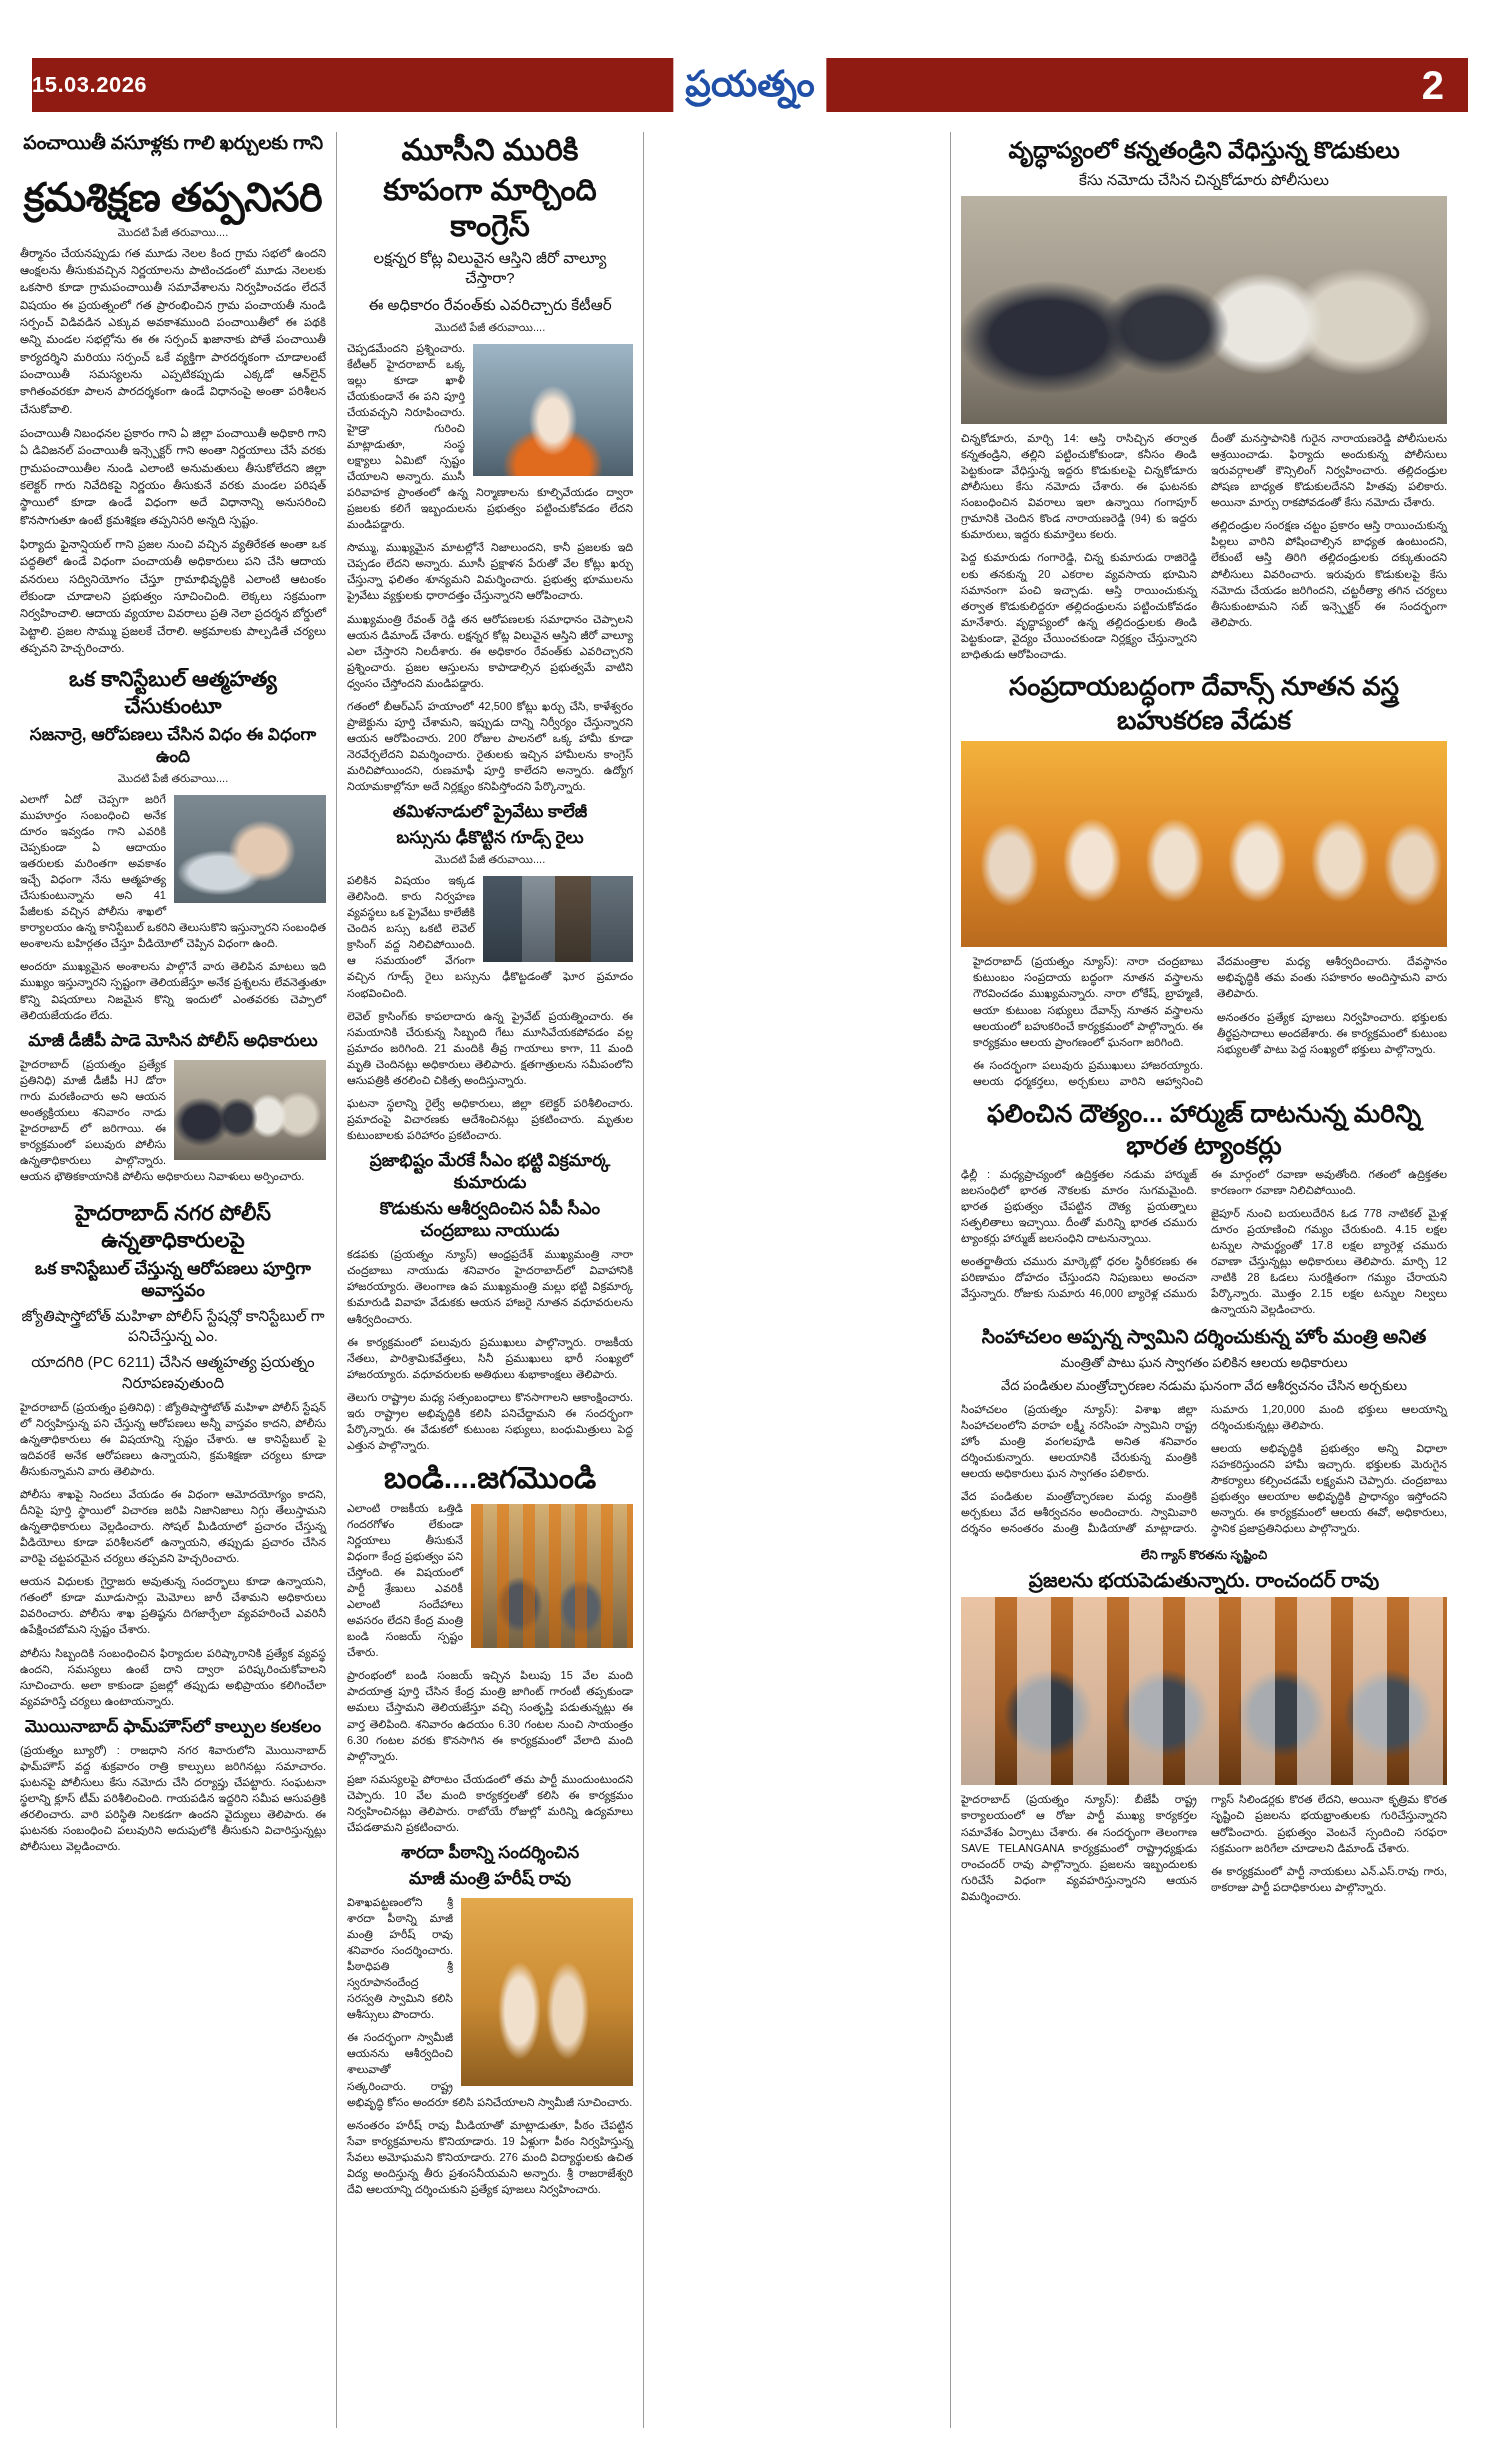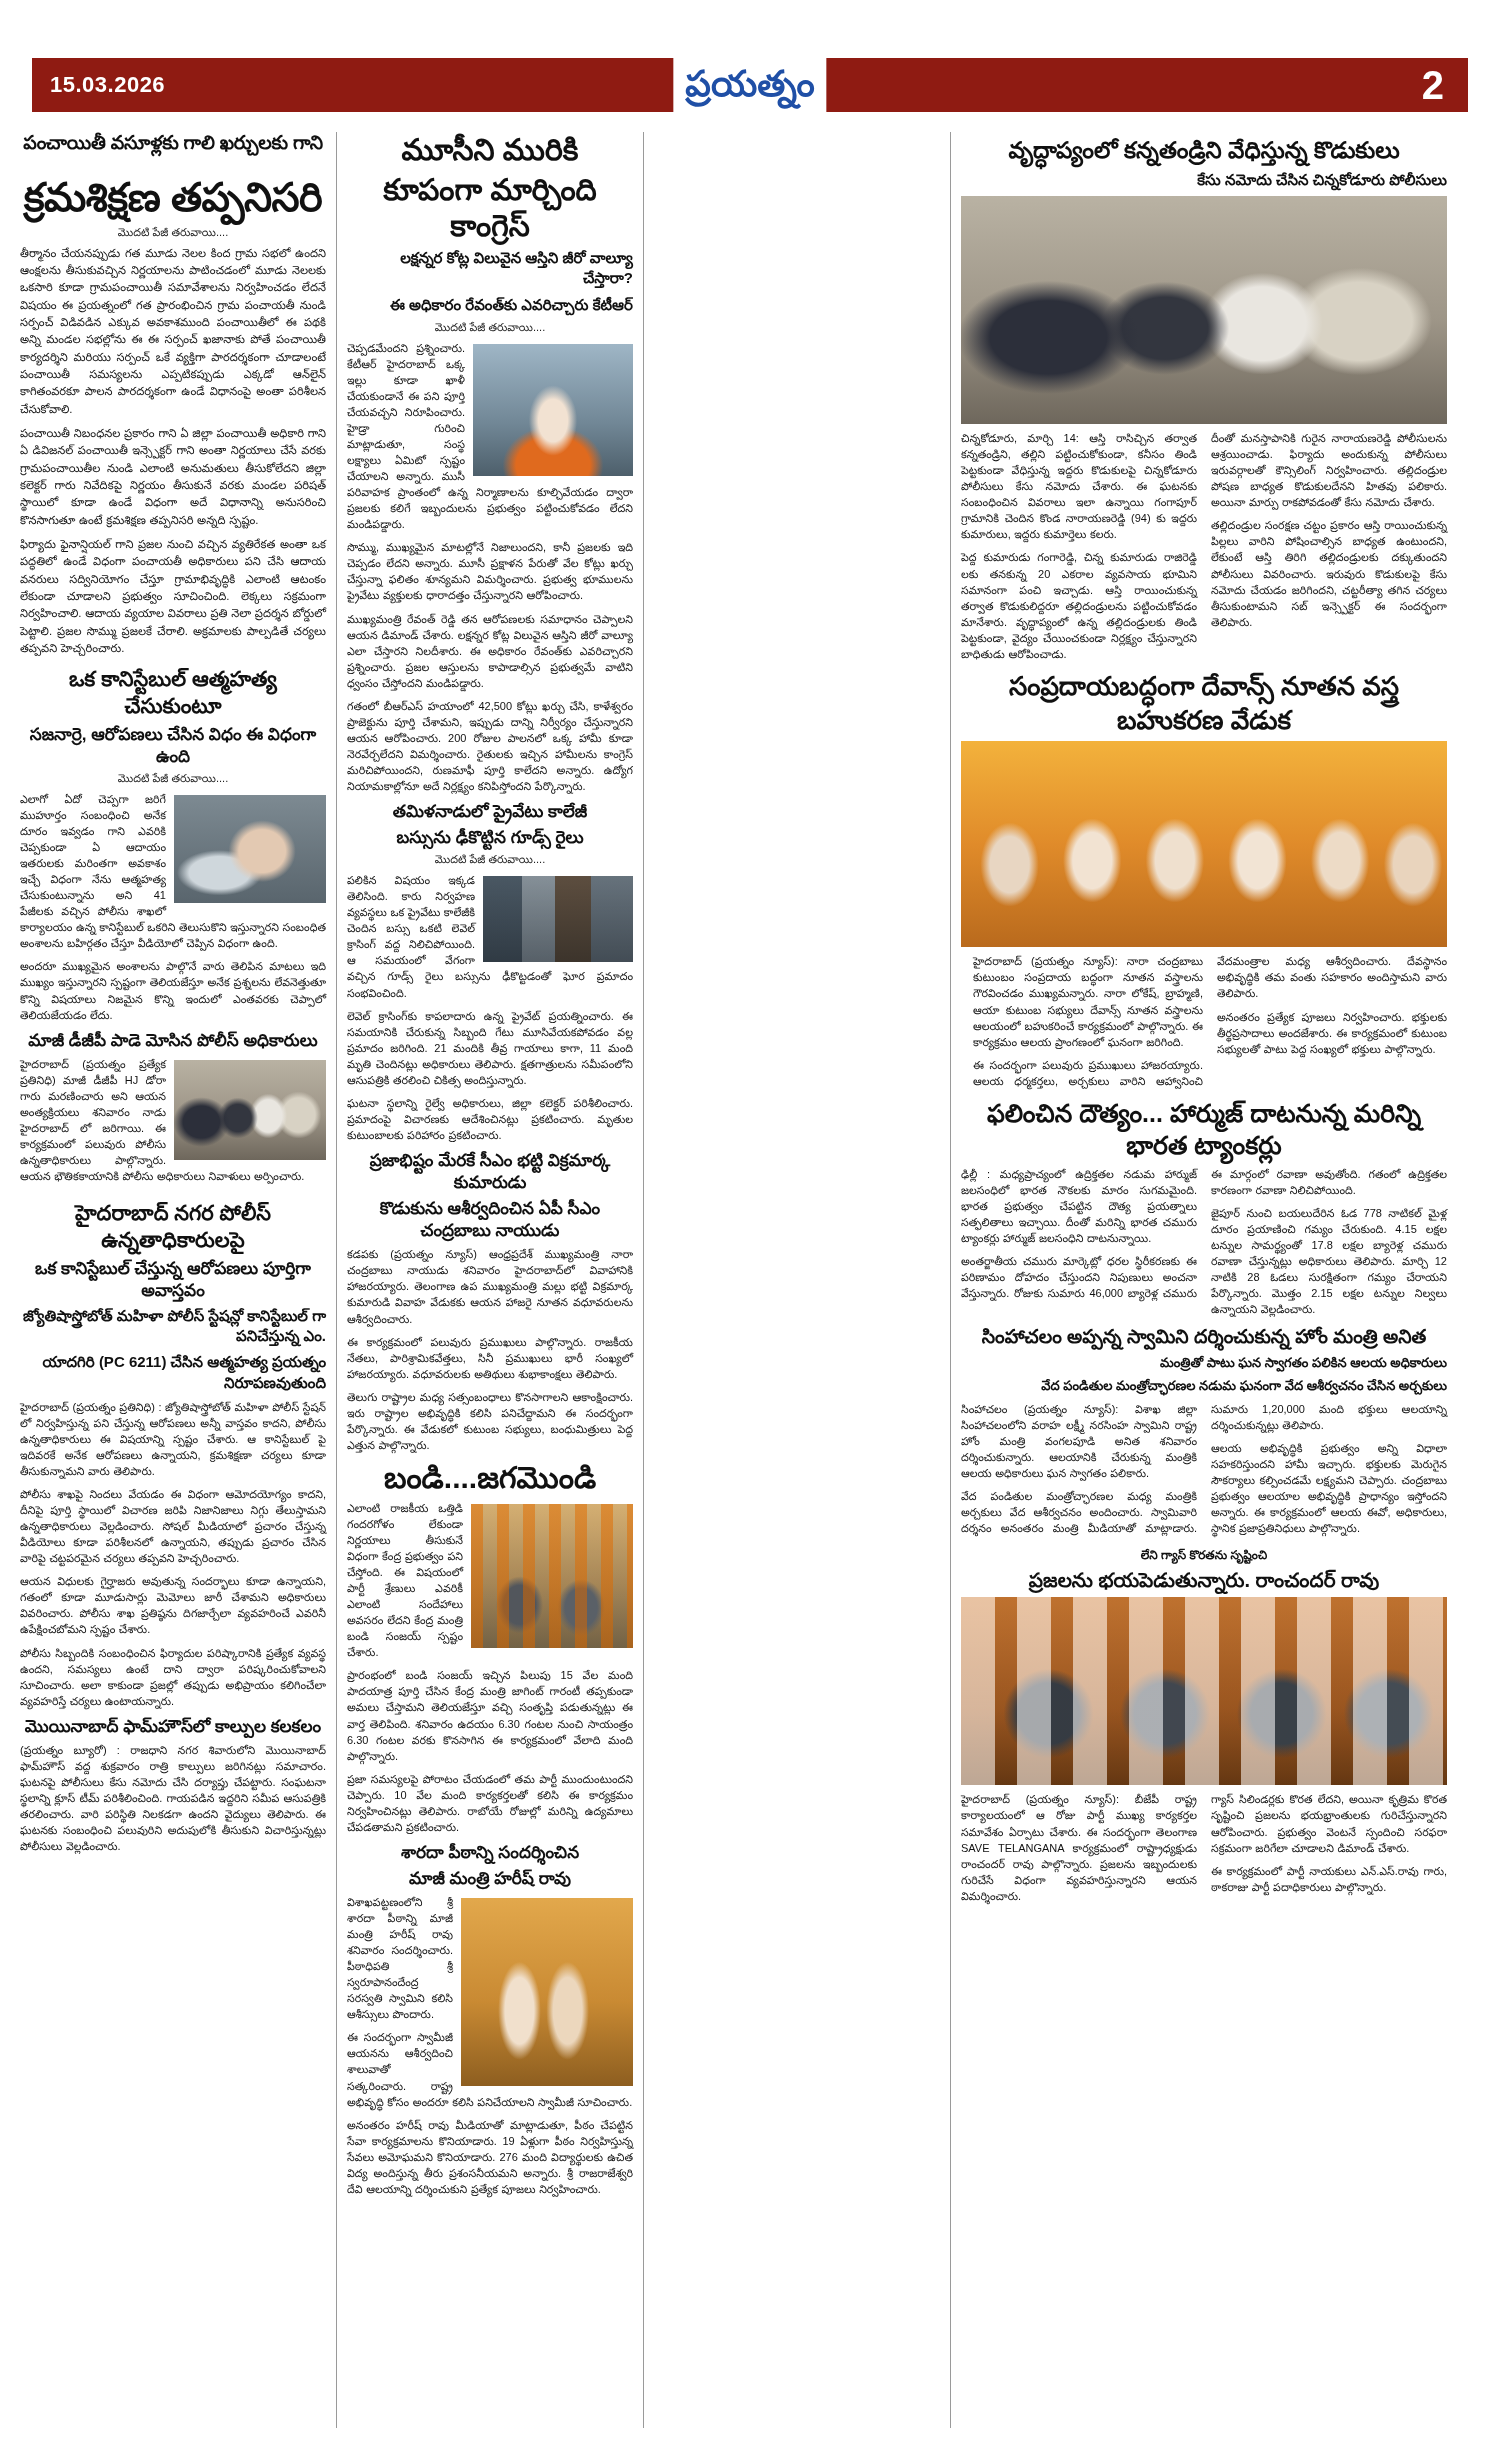--- a/index.html
+++ b/index.html
@@ -24,21 +24,20 @@
     background: #8f1b12;
     display: flex;
     align-items: center;
     margin: 0 6px 0 18px;
   }
   .masthead .date {
     color: #fff;
     font-weight: bold;
     font-size: 22px;
     letter-spacing: 0.5px;
-    padding-left: 18px;
   }
   .masthead .brand-box {
     position: absolute;
     left: 50%;
     top: -6px;
     transform: translateX(-50%);
     background: #fff;
     padding: 4px 12px 6px 12px;
     height: 66px;
     display: flex;
@@ -106,22 +105,22 @@
   }
   .hl-sm {
     font-size: 17px;
     font-weight: bold;
     text-align: center;
     line-height: 1.3;
     margin: 4px 0 4px 0;
   }
   .deck {
     font-size: 15px;
-    font-weight: bold;
-    text-align: right;
+    font-weight: normal;
+    text-align: center;
     line-height: 1.35;
     margin: 2px 0 6px 0;
   }
   .dateline {
     font-size: 11px;
     text-align: center;
     margin: 2px 0 4px 0;
     color: #222;
   }
 

